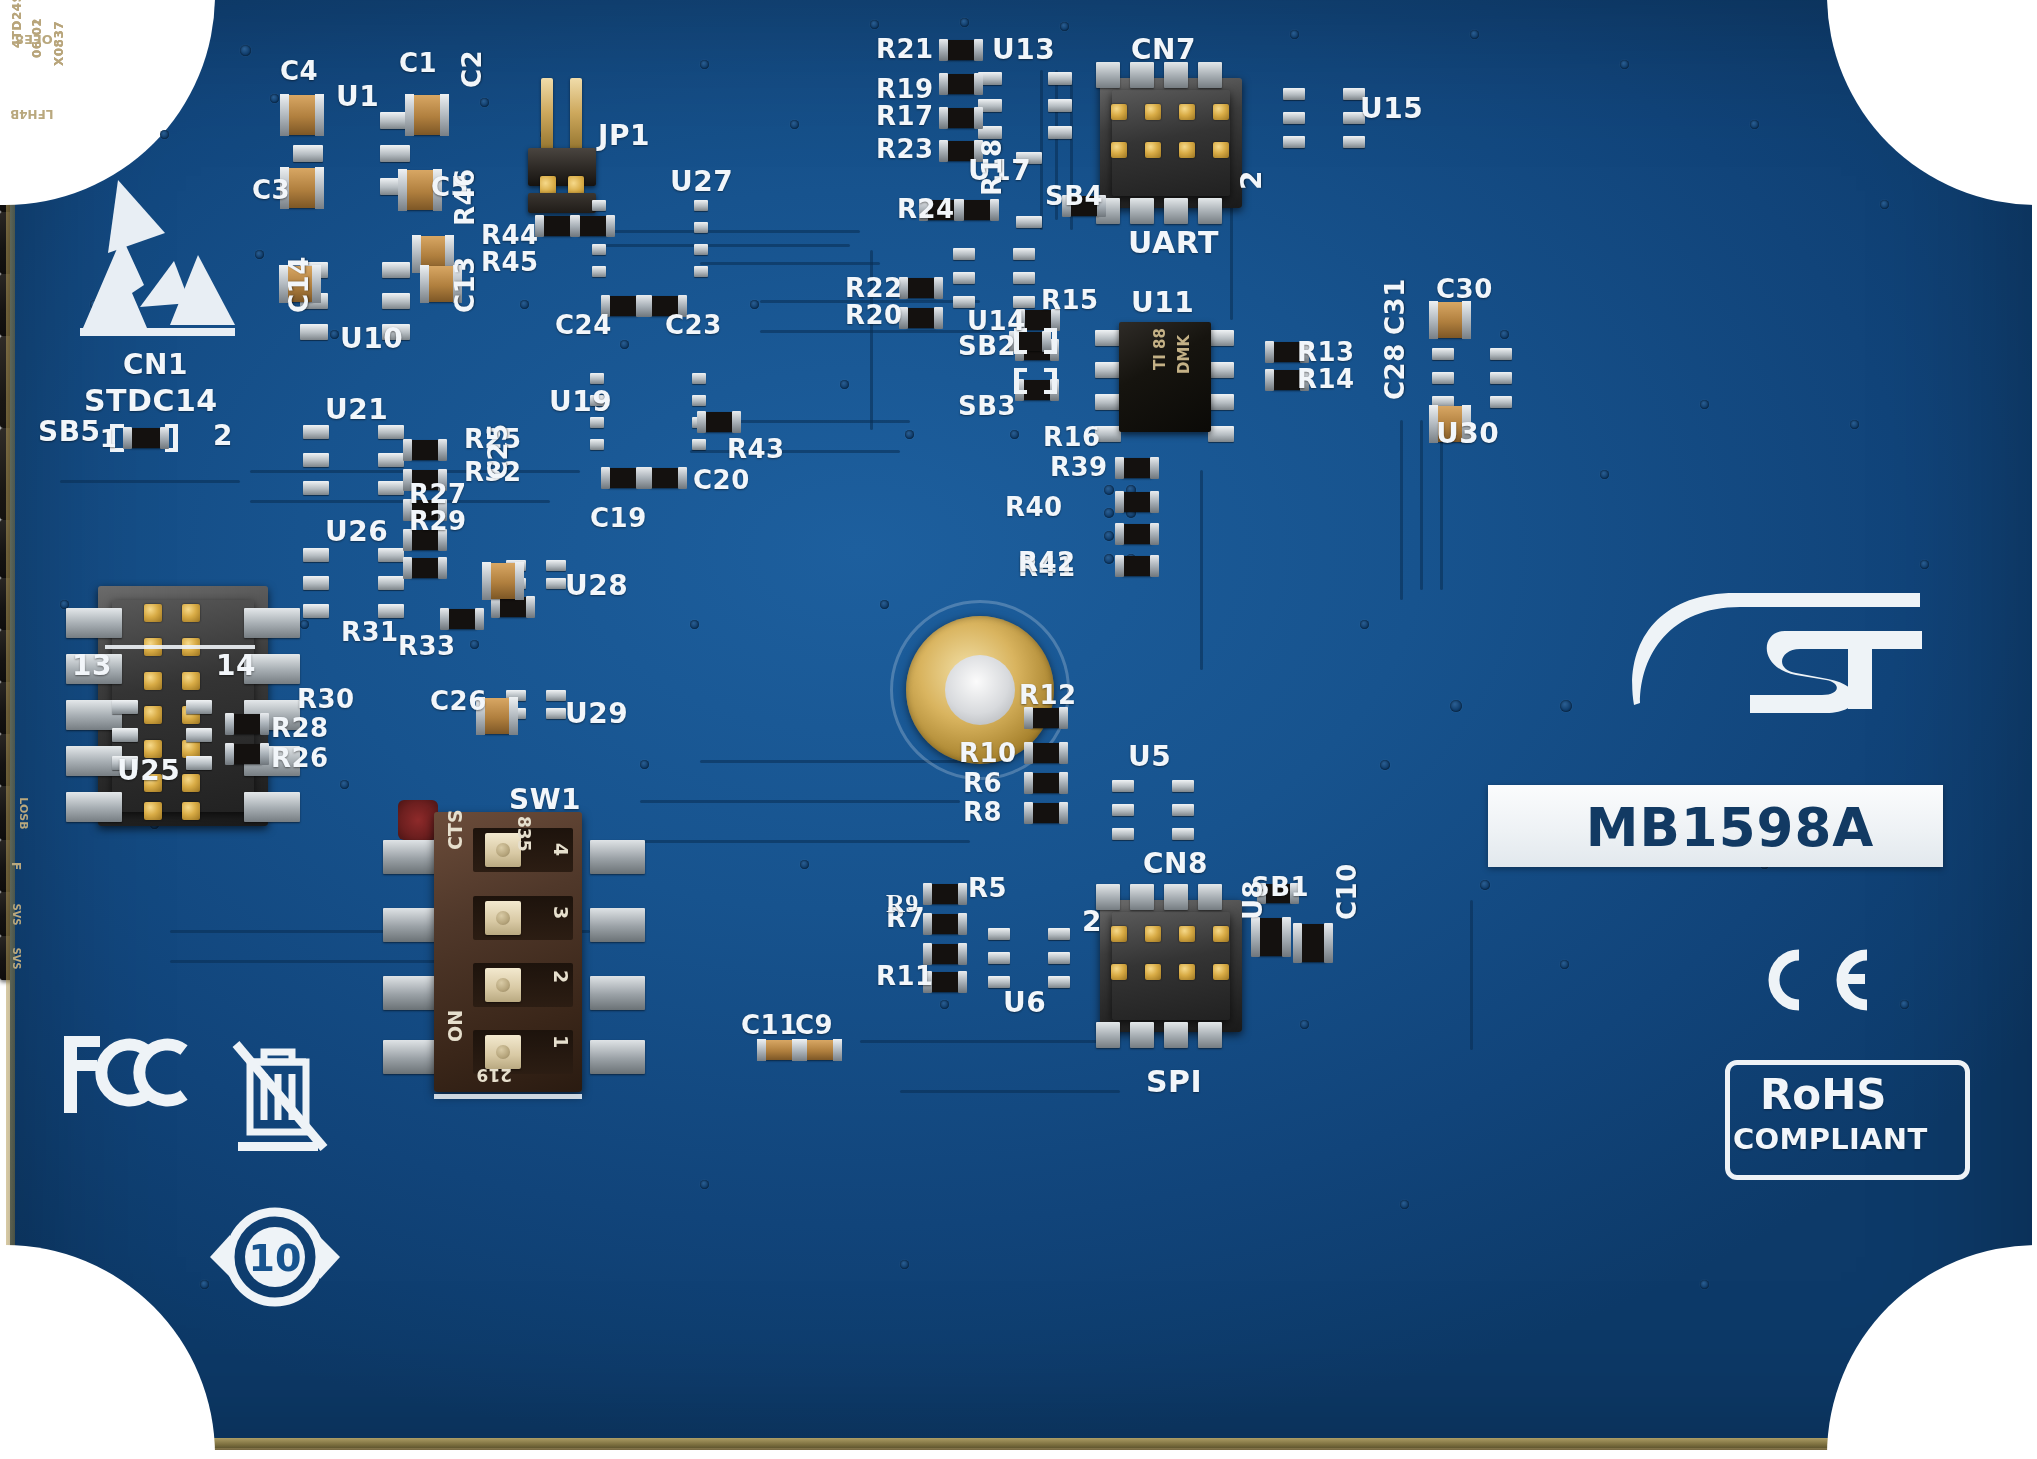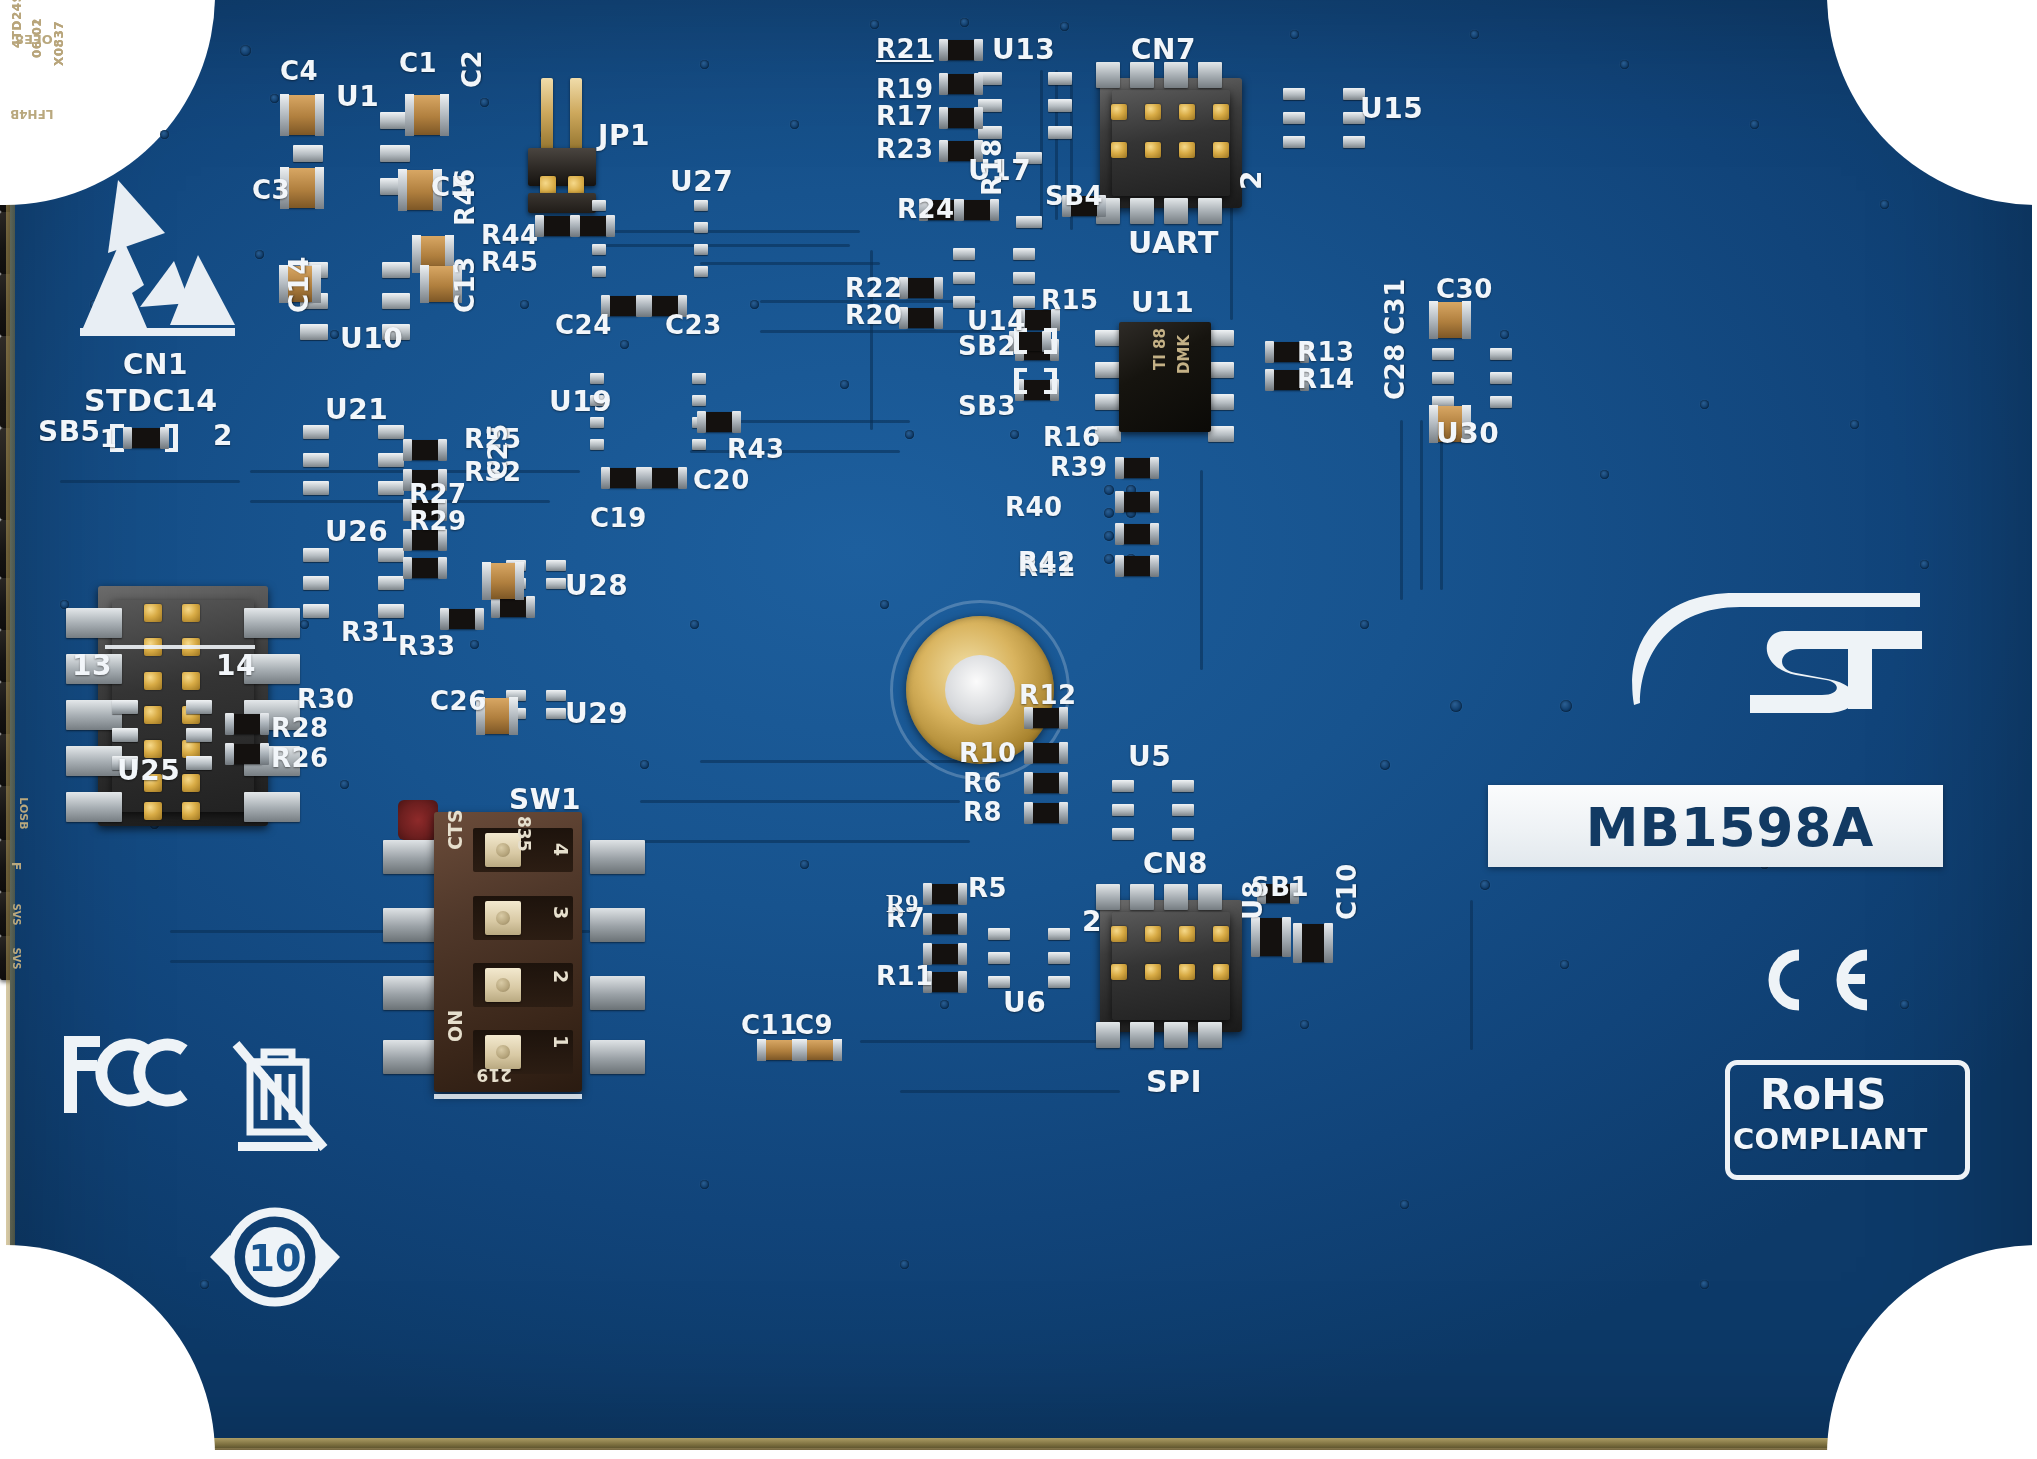--- a/index.html
+++ b/index.html
@@ -980,21 +980,21 @@
         <div class="silk s26" style="left: 271px; top: 745px;">R26</div>
         <div class="silk s28" style="left: 117px; top: 757px;">U25</div>
         <div class="silk s28" style="left: 38px; top: 418px;">SB5</div>
         <div class="silk s28" style="left: 123px; top: 351px;">CN1</div>
         <div class="silk s30" style="left: 84px; top: 386px;">STDC14</div>
         <div class="silk s24" style="left: 100px; top: 427px;">1</div>
         <div class="silk s28" style="left: 213px; top: 422px;">2</div>
         <div class="silk s28" style="left: 72px; top: 652px;">13</div>
         <div class="silk s28" style="left: 216px; top: 652px;">14</div>
         <div class="silk s28" style="left: 509px; top: 786px;">SW1</div>
-        <div class="silk s26" style="left: 876px; top: 36px; text-decoration: underline;">R21</div>
+        <div class="silk s26" style="left: 876px; top: 36px;">R21</div>
         <div class="silk s26" style="left: 876px; top: 76px;">R19</div>
         <div class="silk s26" style="left: 876px; top: 103px;">R17</div>
         <div class="silk s26" style="left: 876px; top: 136px;">R23</div>
         <div class="silk s28" style="left: 992px; top: 36px;">U13</div>
         <div class="silk s28" style="left: 1131px; top: 36px;">CN7</div>
         <div class="silk s28" style="left: 1360px; top: 95px;">U15</div>
         <div class="silk s28" style="left: 968px; top: 157px;">U17</div>
         <div class="silk s26" style="left: 1045px; top: 183px;">SB4</div>
         <div class="silk s26" style="left: 897px; top: 196px;">R24</div>
         <div class="silk s26 rot90" style="left: 979px; top: 196px;">R18</div>

